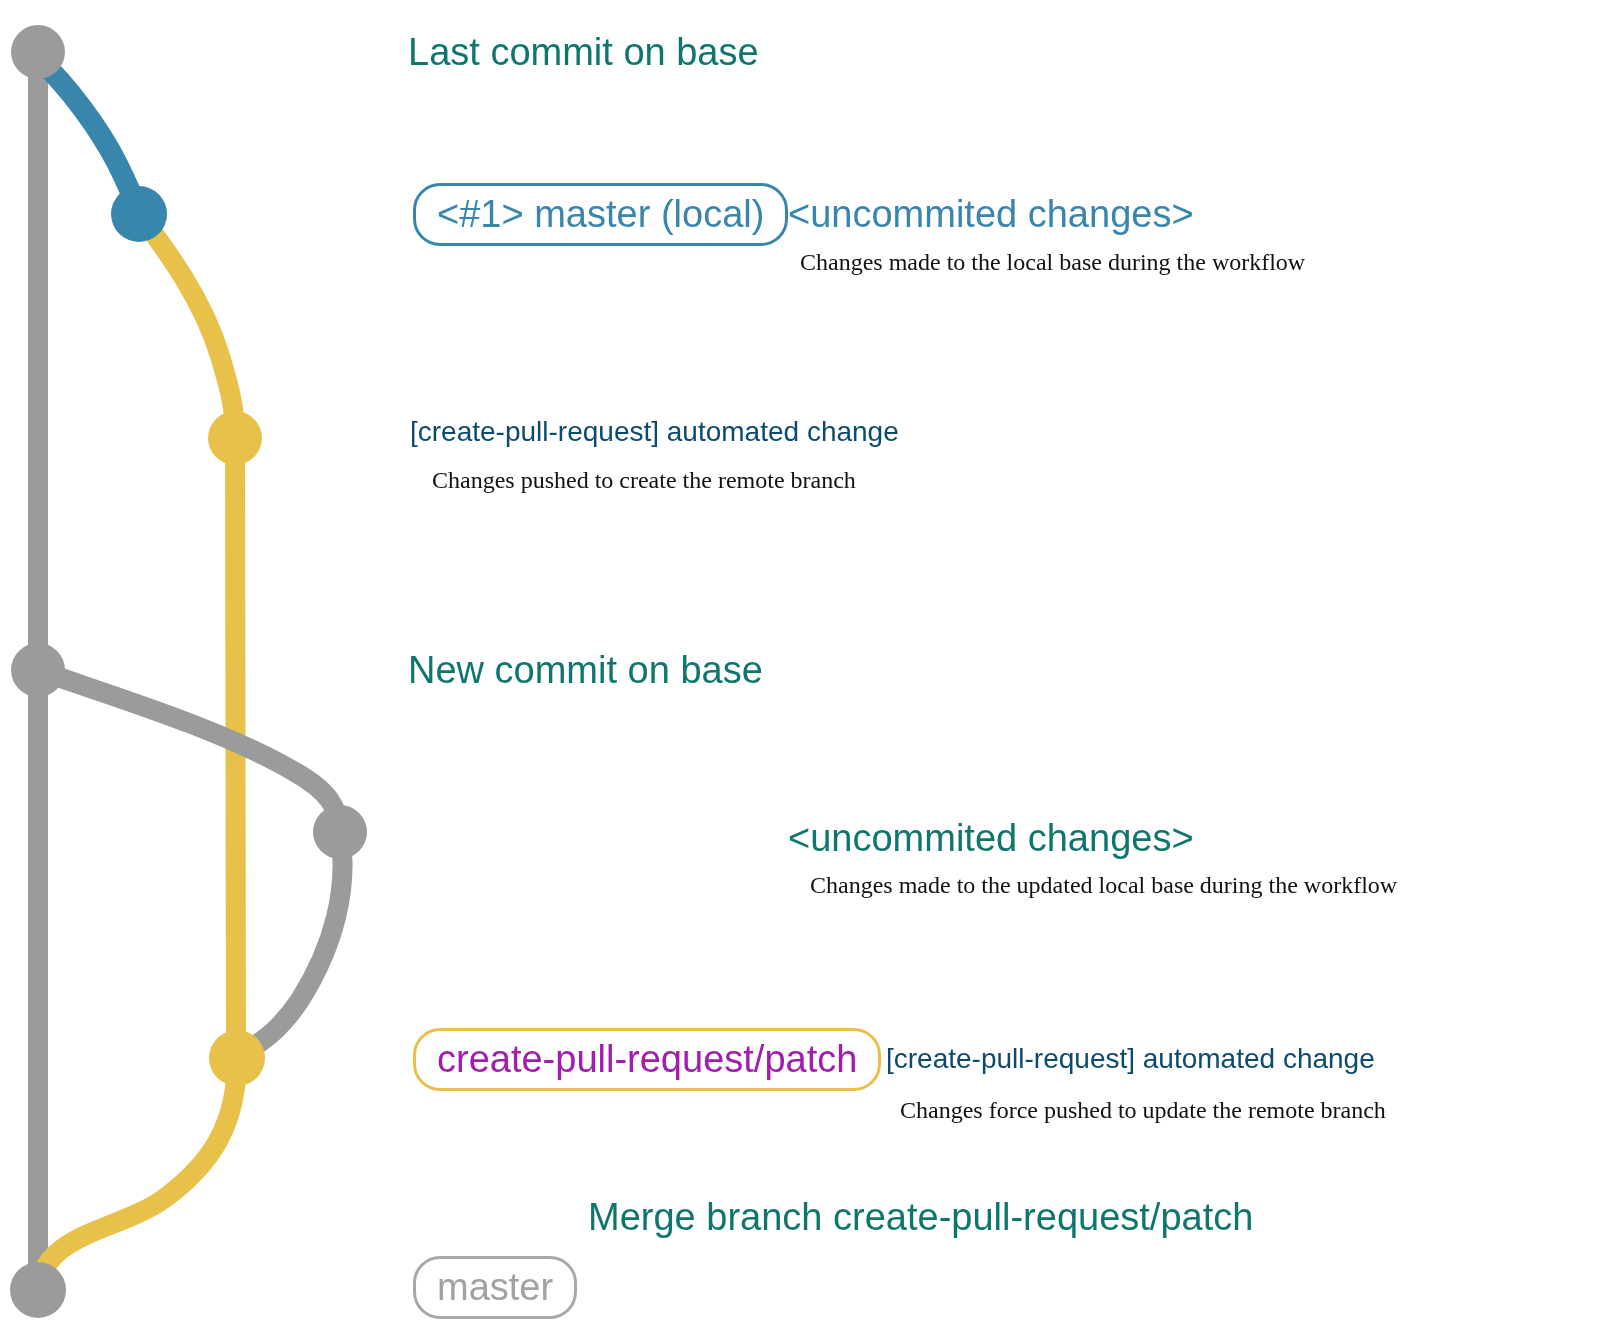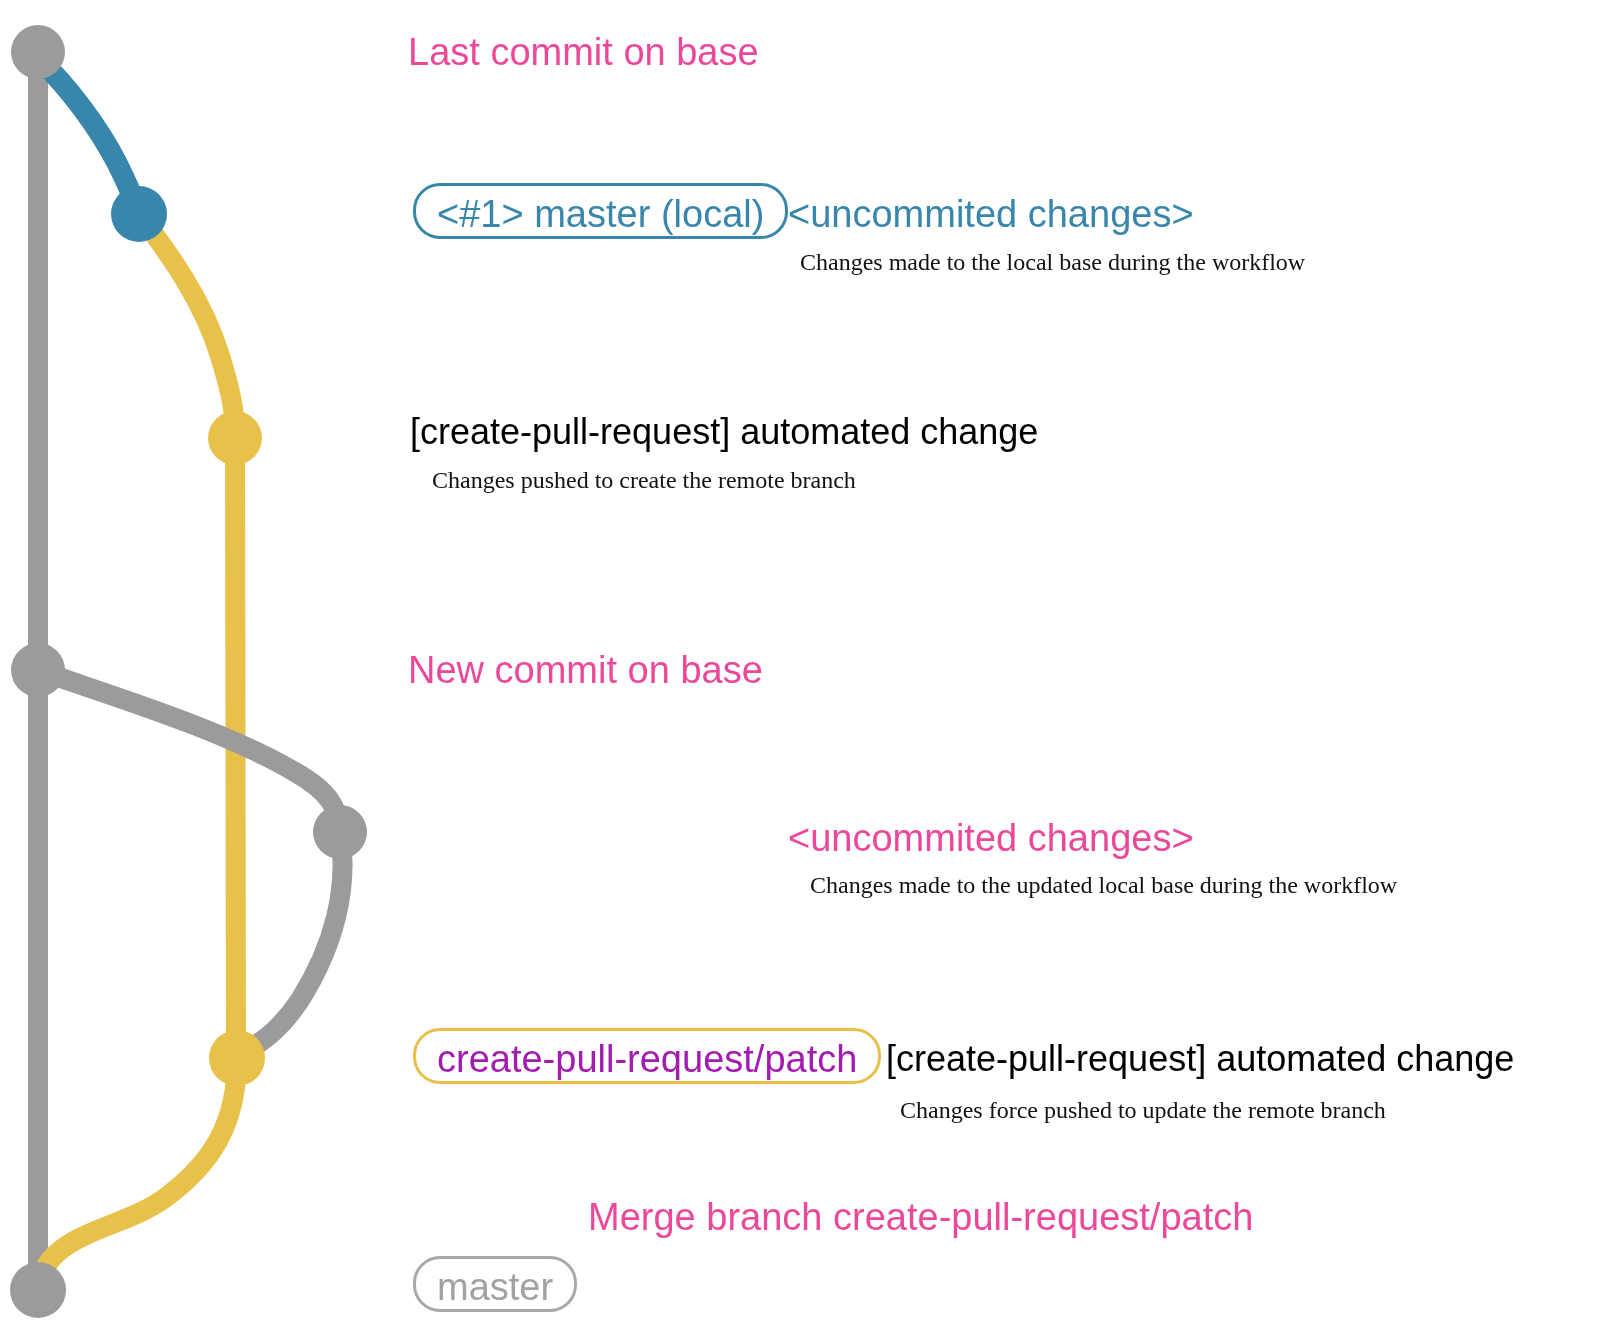--- a/index.html
+++ b/index.html
@@ -4,30 +4,30 @@
 <style>
   html,body { margin:0; padding:0; background:#ffffff; }
   .canvas {
     position:relative; width:1618px; height:1344px;
     background:#ffffff; overflow:hidden;
     font-family:"Liberation Sans", sans-serif;
   }
   .abs { position:absolute; white-space:nowrap; }
   .graph-svg { position:absolute; left:0; top:0; }
 
-  .label  { font-size:38px; line-height:48px; color:#ec4899; }
+  .label  { font-size:38px; line-height:48px; color:#0f766e; }
   .sans-blue   { font-size:38px; line-height:48px; color:#3886ab; }
-  .sans-yellow { font-size:36px; line-height:48px; color:#000000; }
+  .sans-yellow { font-size:28px; line-height:48px; color:#0c4a6e; }
   .serif {
     font-family:"Liberation Serif", serif;
     font-size:24px; line-height:44px; color:#111111;
   }
   .badge {
     display:inline-block; box-sizing:border-box;
-    height:56px; line-height:57px; padding:0 21px;
+    height:63px; line-height:57px; padding:0 21px;
     border-radius:27px; font-size:38px;
   }
   .badge-blue   { border:3.5px solid #3886ab; color:#3886ab; }
   .badge-gray   { border:3px solid #a8a8a8;  color:#a2a2a2; }
   .badge-yellow { border:3px solid #e9bf4a;  color:#a21caf; }
 </style>
 </head>
 <body>
 
 <div class="canvas">

